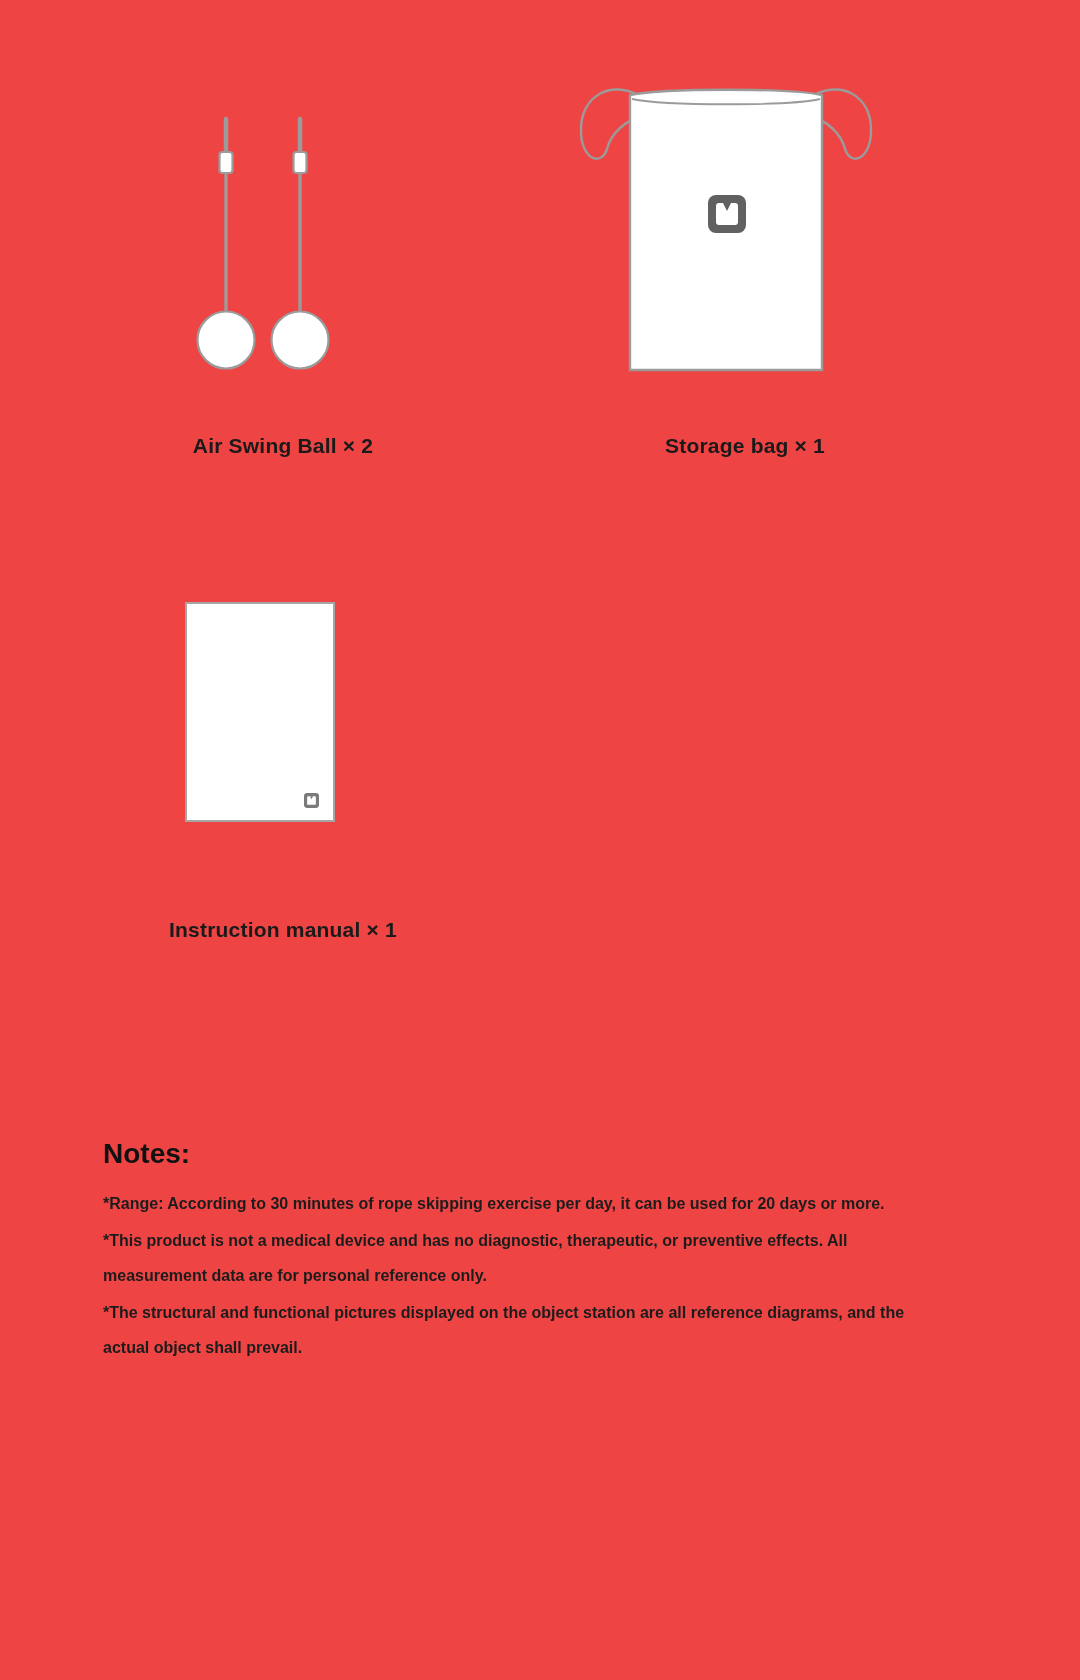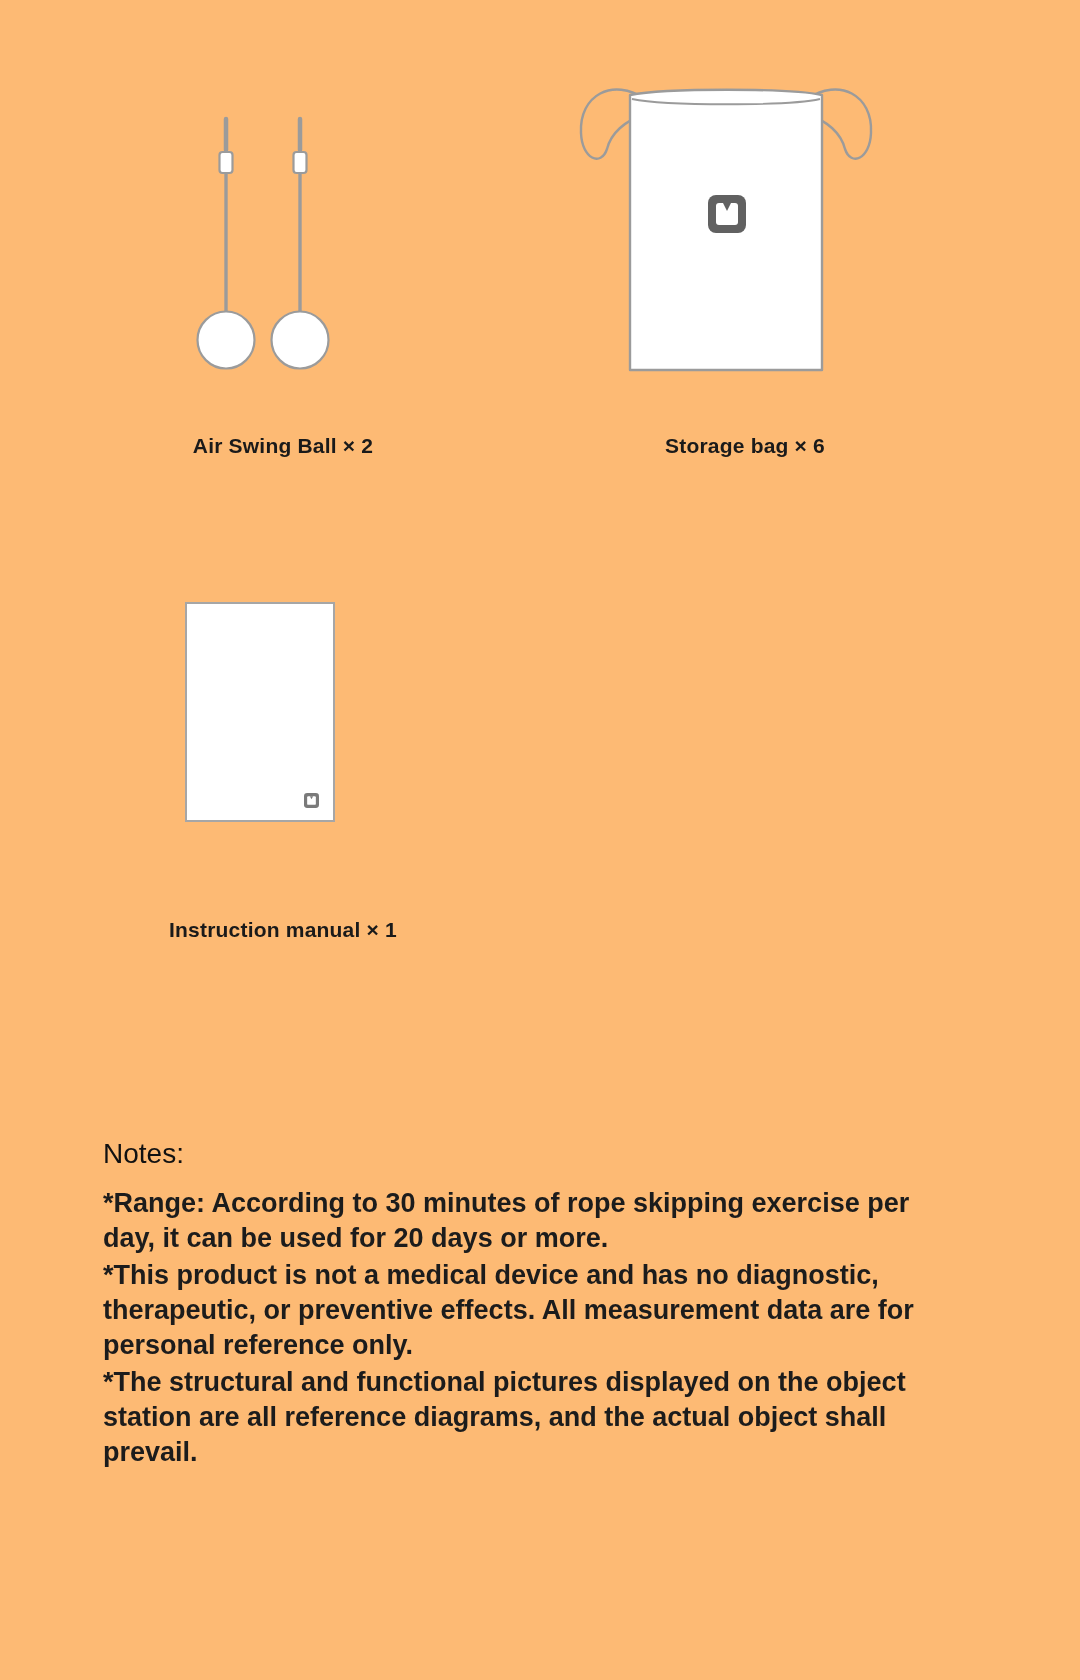--- a/index.html
+++ b/index.html
@@ -5,21 +5,21 @@
   html, body {
     margin: 0;
     padding: 0;
     background: #ffffff;
     font-family: "Liberation Sans", sans-serif;
   }
   .page {
     position: relative;
     width: 1080px;
     height: 1680px;
-    background: #fdba74;
+    background: #ef4444;
     overflow: hidden;
   }
   .illustration {
     position: absolute;
   }
   .item-label {
     position: absolute;
     text-align: center;
     font-size: 21px;
     font-weight: 700;
@@ -53,26 +53,26 @@
   .notes {
     position: absolute;
     left: 103px;
     top: 1138px;
     width: 840px;
     color: #1c1c1c;
   }
   .notes h2 {
     margin: 0 0 16px 0;
     font-size: 28px;
-    font-weight: 400;
+    font-weight: 700;
     color: #111111;
   }
   .notes p {
     margin: 0 8px 2px 0;
-    font-size: 27px;
+    font-size: 16px;
     font-weight: 700;
     line-height: 35px;
     color: #1c1c1c;
   }
 </style>
 </head>
 <body>
 
 <div class="page">
 
@@ -110,21 +110,21 @@
   <div class="manual-rect">
     <svg class="manual-logo" viewBox="0 0 38 38">
       <rect x="0" y="0" width="38" height="38" rx="8" fill="#7a7a7a"></rect>
       <rect x="8" y="8" width="22" height="22" rx="3" fill="#ffffff"></rect>
       <path d="M15,8 L19,16 L23,8 Z" fill="#7a7a7a"></path>
     </svg>
   </div>
 
   <div class="item-label" style="left:118px; top:434px; width:330px;">Air Swing Ball × 2</div>
 
-  <div class="item-label" style="left:580px; top:434px; width:330px;">Storage bag × 6</div>
+  <div class="item-label" style="left:580px; top:434px; width:330px;">Storage bag × 1</div>
 
   <div class="item-label" style="left:98px; top:879px; width:370px;margin-top:39px;">Instruction manual × 1</div>
 
   <div class="notes">
     <h2>Notes:</h2>
     <p>*Range: According to 30 minutes of rope skipping exercise per day, it can be used for 20 days or more.</p>
     <p>*This product is not a medical device and has no diagnostic, therapeutic, or preventive effects. All measurement data are for personal reference only.</p>
     <p>*The structural and functional pictures displayed on the object station are all reference diagrams, and the actual object shall prevail.</p>
   </div>
 

